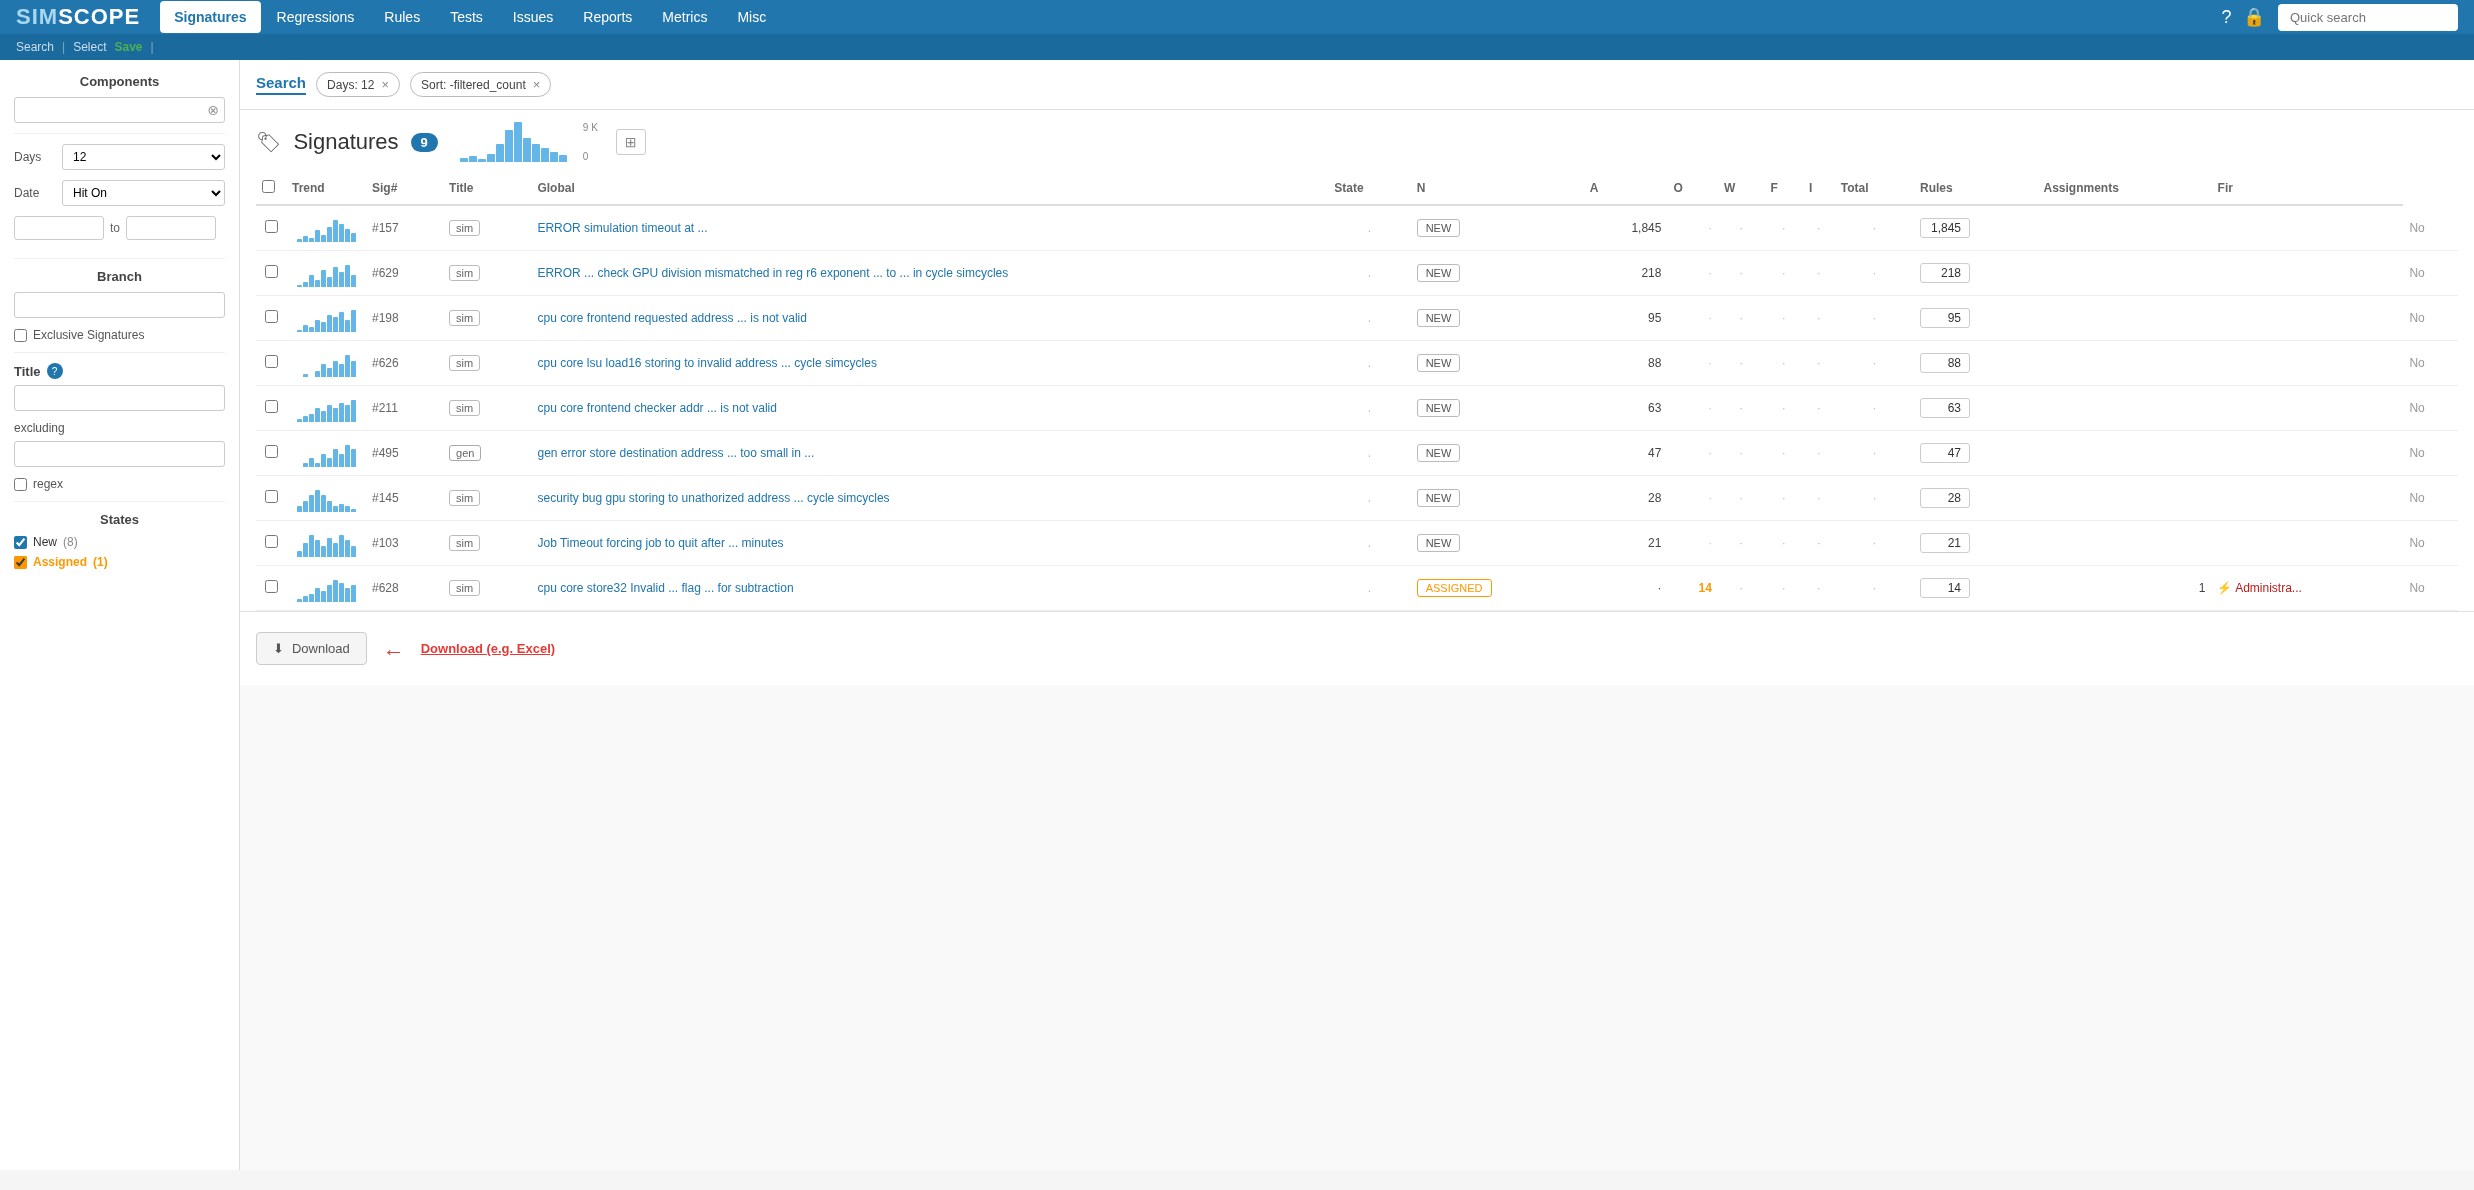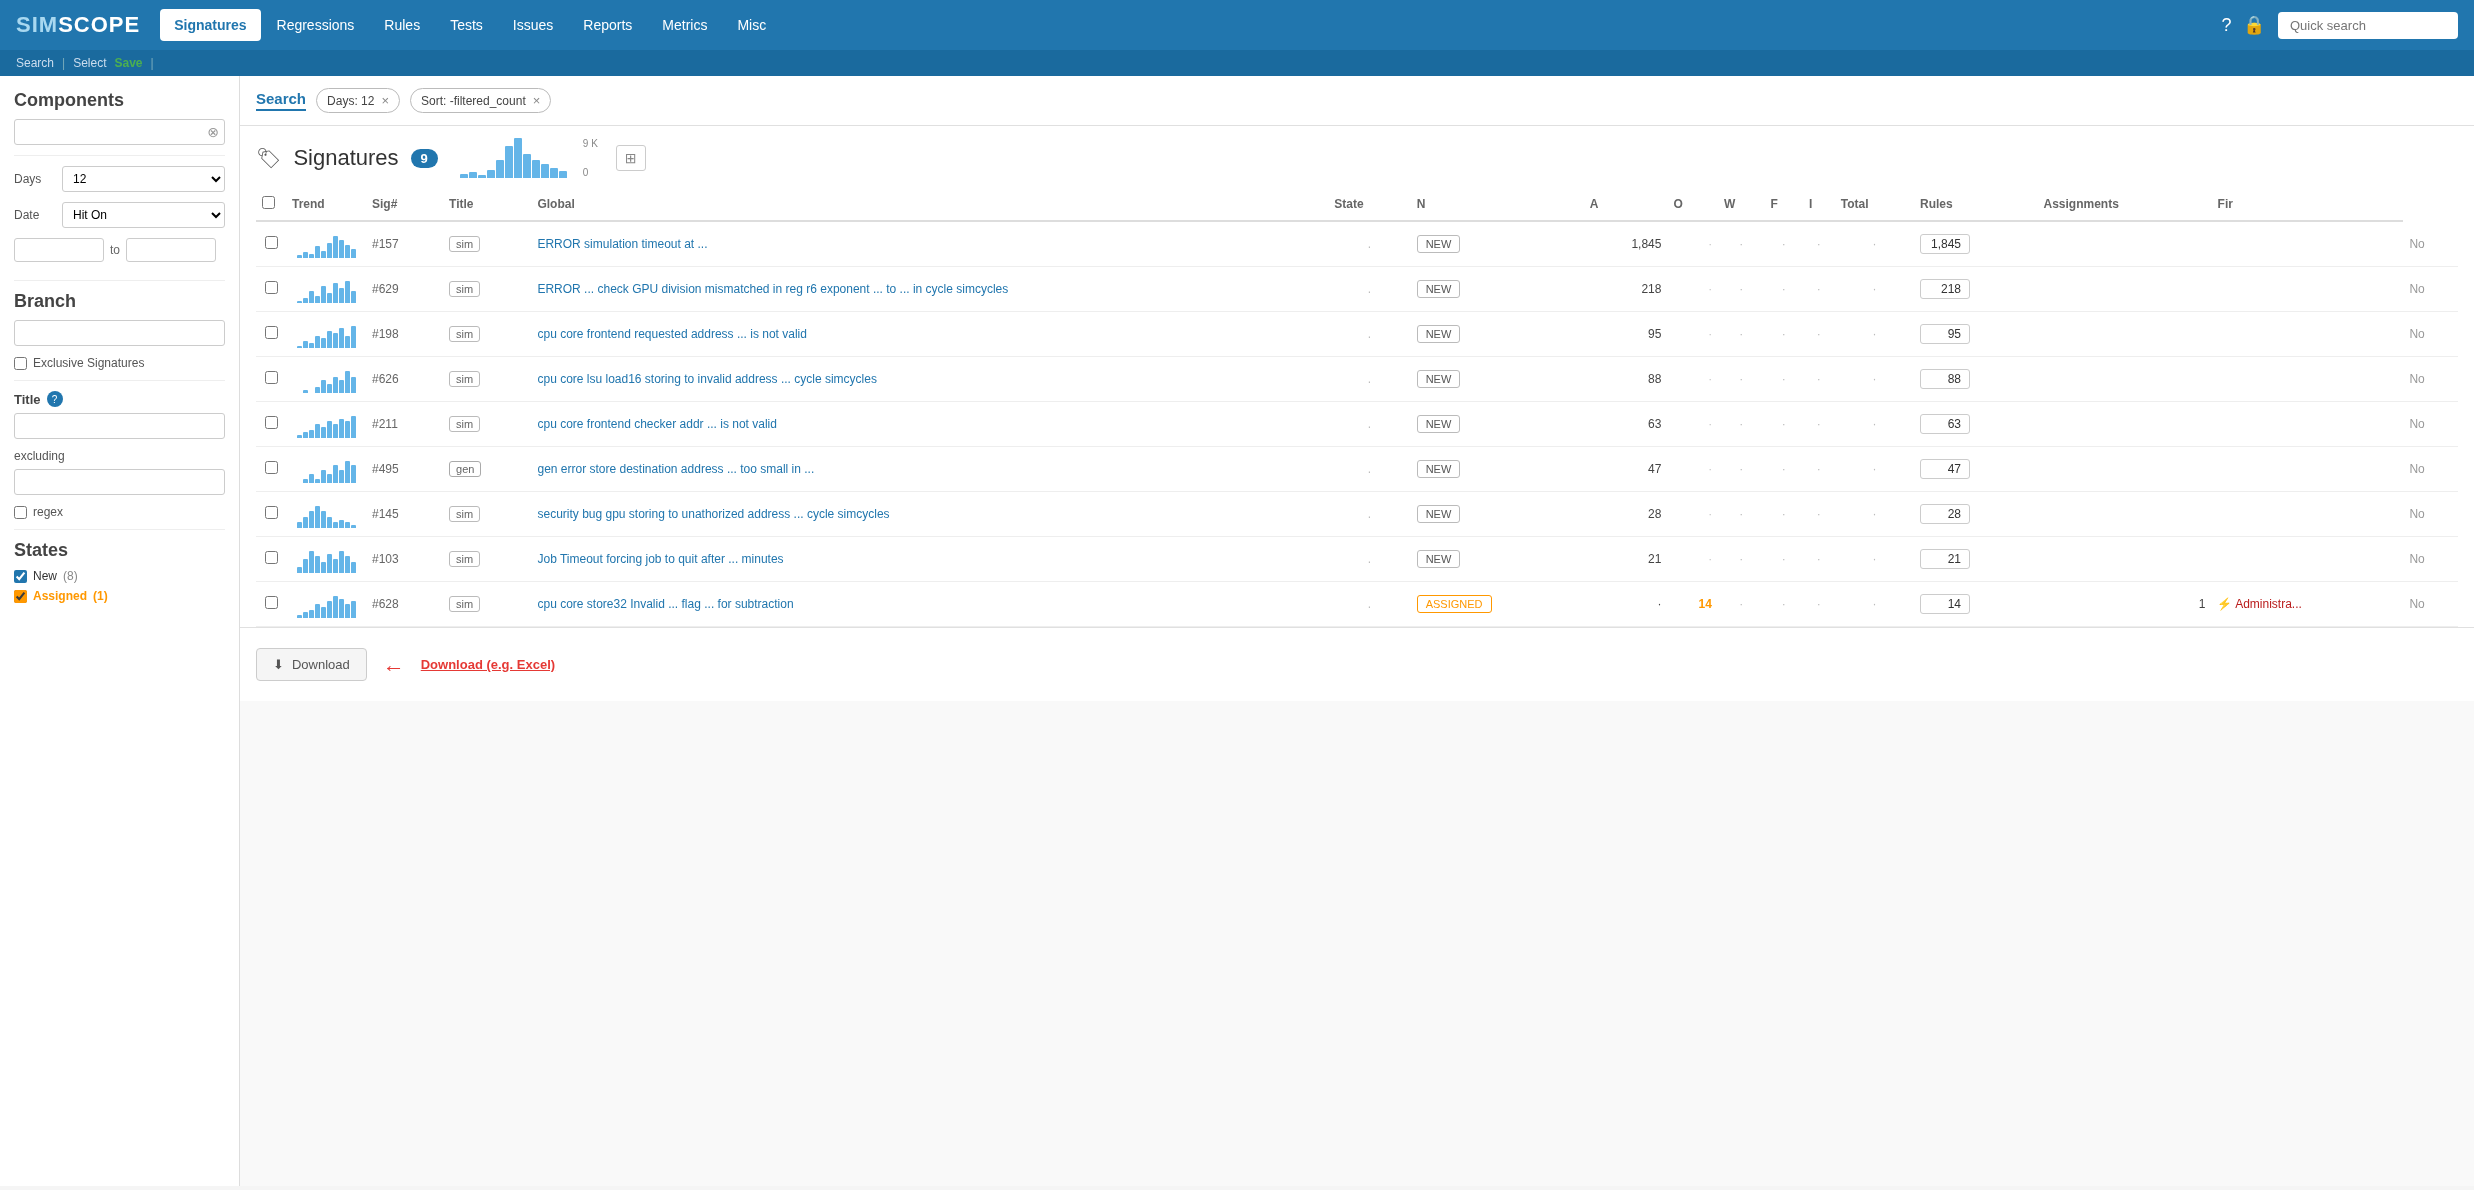--- a/index.html
+++ b/index.html
@@ -4,21 +4,21 @@
   <style>
     * { box-sizing: border-box; margin: 0; padding: 0; }
     body { font-family: Arial, Helvetica, sans-serif; font-size: 13px; background: #f5f5f5; color: #333; }
 
     
     .top-nav {
       background: #2176ae;
       display: flex;
       align-items: center;
       padding: 0 16px;
-      height: 50px;
+      height: 34px;
     }
     .logo {
       color: white;
       font-size: 22px;
       font-weight: bold;
       letter-spacing: 1px;
       margin-right: 20px;
     }
     .logo span { color: #a8d8f0; }
     .nav-items {
@@ -88,23 +88,24 @@
     .sidebar {
       width: 240px;
       background: white;
       border-right: 1px solid #ddd;
       padding: 14px;
       overflow-y: auto;
       flex-shrink: 0;
     }
     .sidebar-section-title {
       font-weight: bold;
-      font-size: 18px;
+      font-size: 13px;
       color: #444;
       margin-bottom: 8px;
+      text-align: center;
     }
     .sidebar-input {
       width: 100%;
       border: 1px solid #ccc;
       border-radius: 3px;
       padding: 5px 8px;
       font-size: 12px;
       outline: none;
       margin-bottom: 10px;
     }

